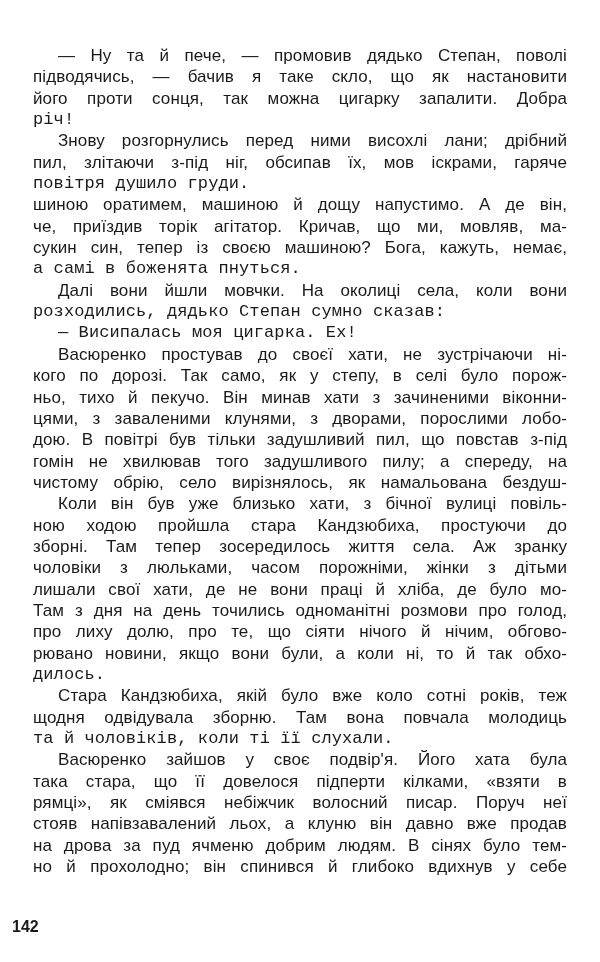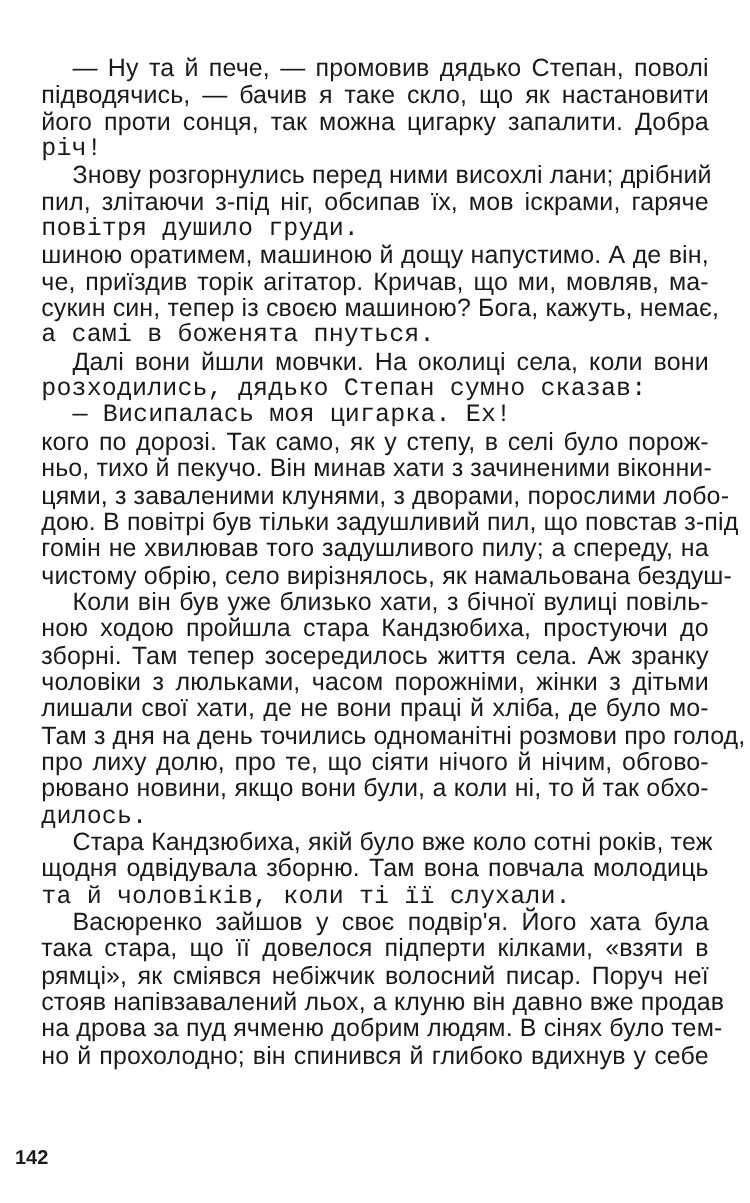--- a/index.html
+++ b/index.html
@@ -17,21 +17,21 @@
     }
     .page {
       position: absolute;
       left: 33px;
       top: 45px;
       width: 534px;
     }
     .line {
       height: 21.35px;
       line-height: 21.35px;
-      font-size: 20px;
+      font-size: 17px;
       white-space: nowrap;
       text-align: justify;
       text-align-last: justify;
       letter-spacing: 0.1px;
       transform-origin: left center;
     }
     .line.last {
       text-align-last: left;
       font-family: Liberation Mono, monospace;
     }
@@ -59,20 +59,21 @@
     <div class="line indent">Знову розгорнулись перед ними висохлі лани; дрібний</div>
     <div class="line">пил, злітаючи з-під ніг, обсипав їх, мов іскрами, гаряче</div>
     <div class="line last">повітря душило груди.</div>
     <div class="line">шиною оратимем, машиною й дощу напустимо. А де він,</div>
     <div class="line">че, приїздив торік агітатор. Кричав, що ми, мовляв, ма-</div>
     <div class="line">сукин син, тепер із своєю машиною? Бога, кажуть, немає,</div>
     <div class="line last">а самі в боженята пнуться.</div>
     <div class="line indent">Далі вони йшли мовчки. На околиці села, коли вони</div>
     <div class="line last">розходились, дядько Степан сумно сказав:</div>
     <div class="line indent last">— Висипалась моя цигарка. Ех!</div>
+    <div class="line indent">Васюренко простував до своєї хати, не зустрічаючи ні-</div>
     <div class="line">кого по дорозі. Так само, як у степу, в селі було порож-</div>
     <div class="line">ньо, тихо й пекучо. Він минав хати з зачиненими віконни-</div>
     <div class="line">цями, з заваленими клунями, з дворами, порослими лобо-</div>
     <div class="line">дою. В повітрі був тільки задушливий пил, що повстав з-під</div>
     <div class="line">гомін не хвилював того задушливого пилу; а спереду, на</div>
     <div class="line">чистому обрію, село вирізнялось, як намальована бездуш-</div>
     <div class="line indent">Коли він був уже близько хати, з бічної вулиці повіль-</div>
     <div class="line">ною ходою пройшла стара Кандзюбиха, простуючи до</div>
     <div class="line">зборні. Там тепер зосередилось життя села. Аж зранку</div>
     <div class="line">чоловіки з люльками, часом порожніми, жінки з дітьми</div>

